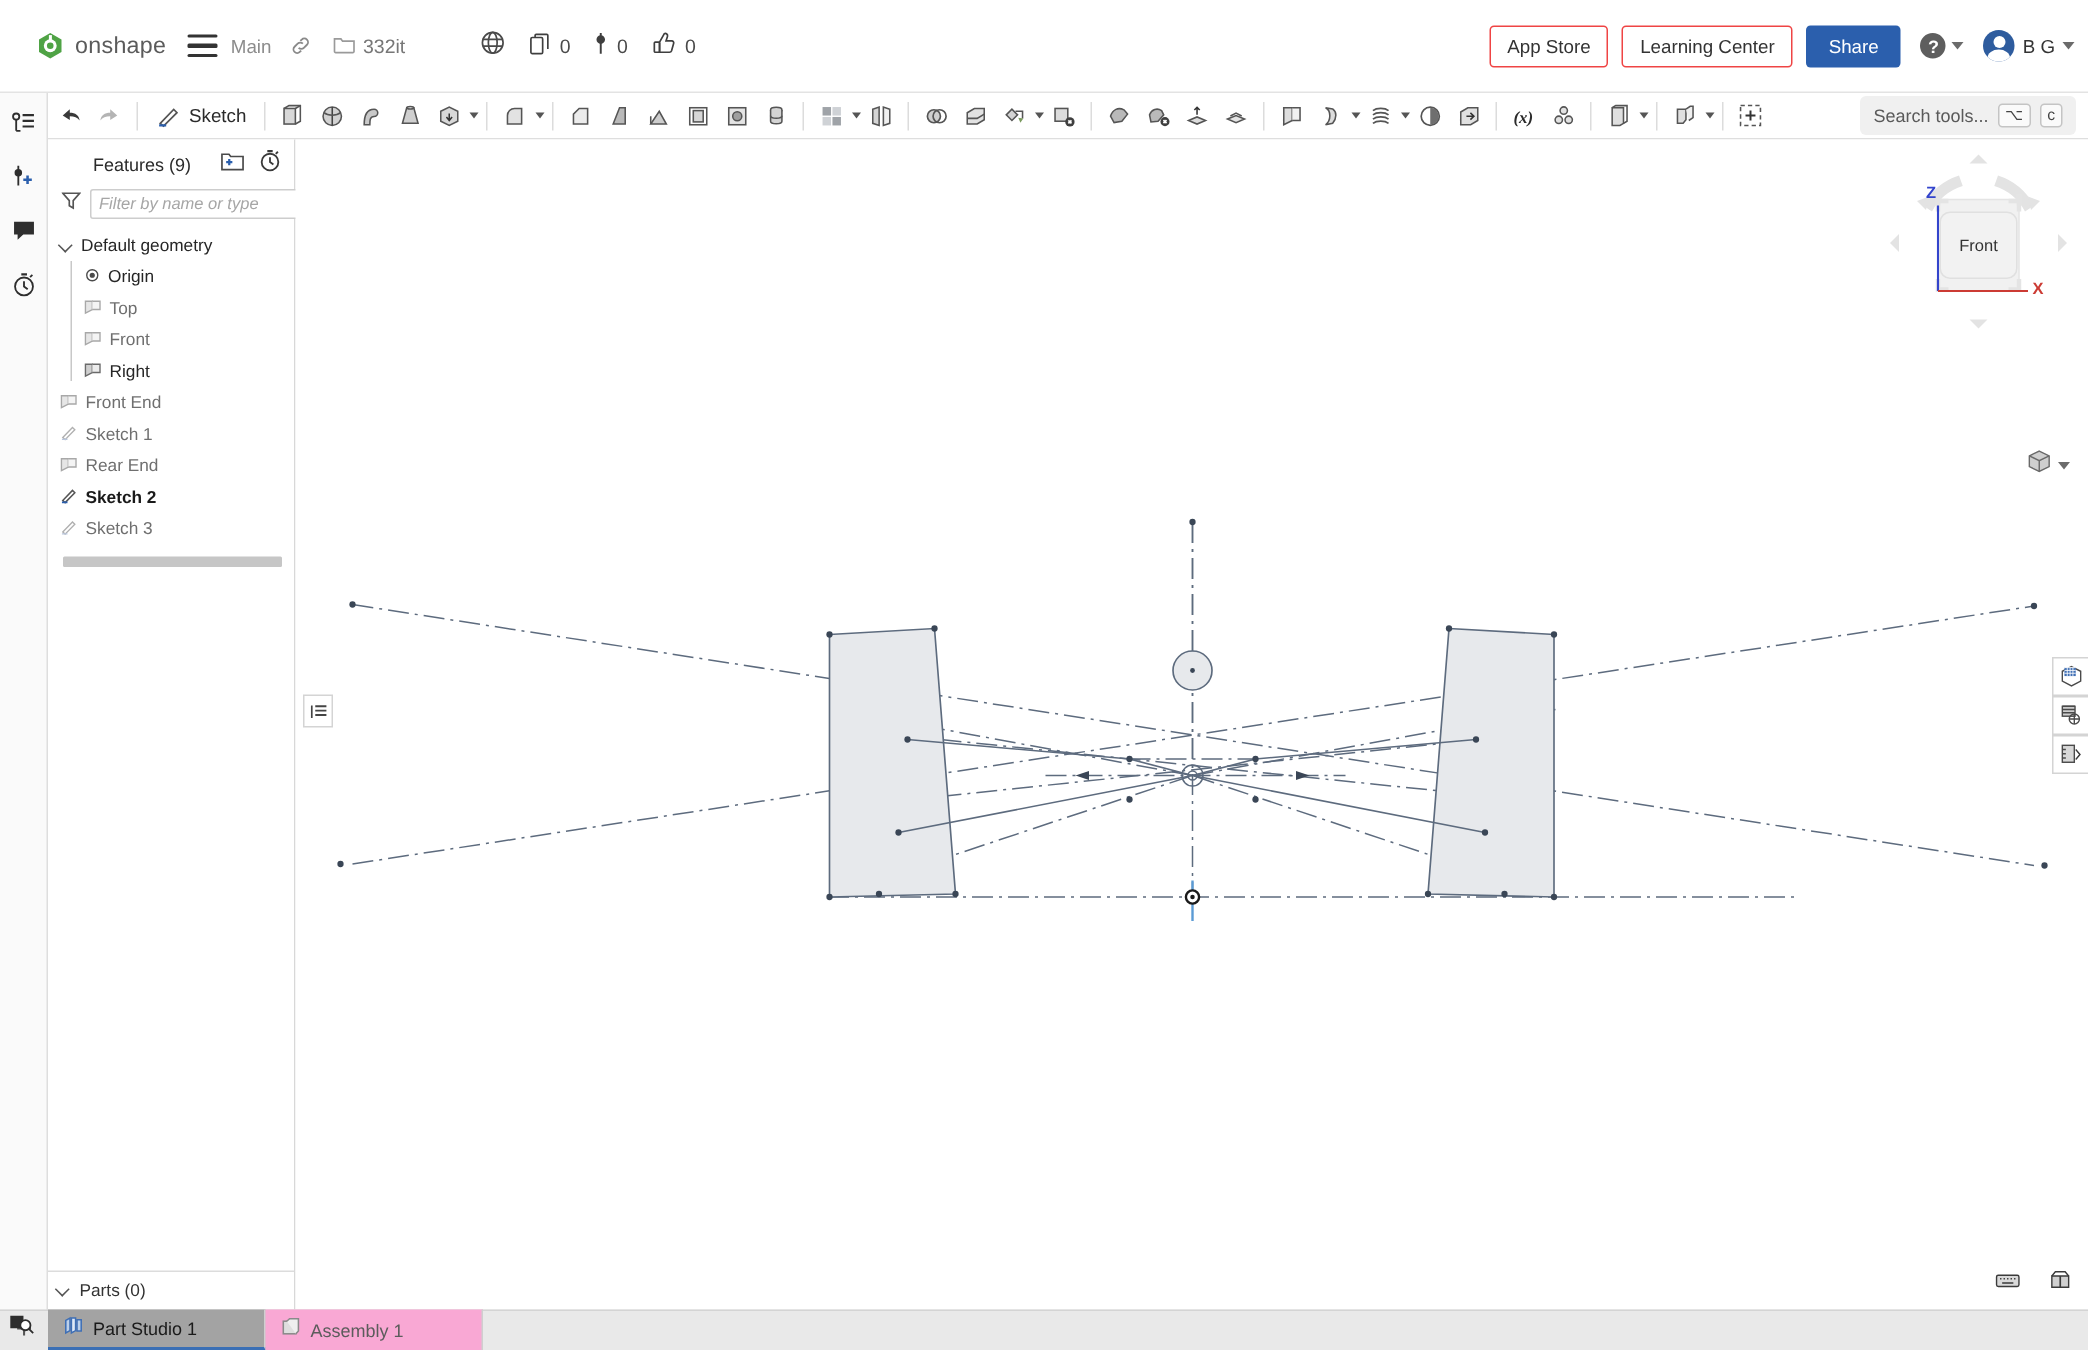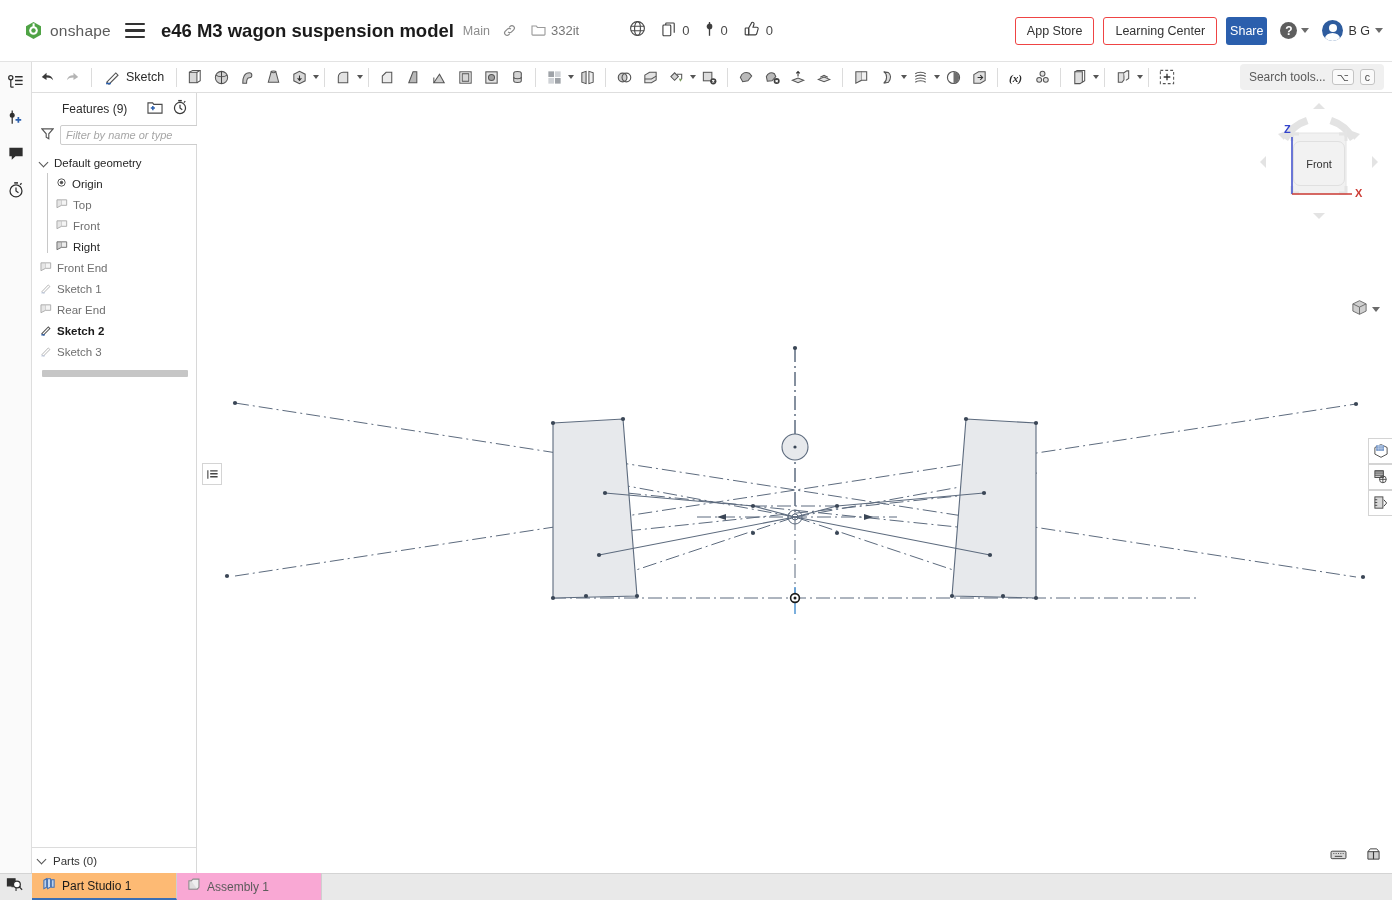--- a/index.html
+++ b/index.html
@@ -30,21 +30,21 @@
   .hdr-mid { display: flex; align-items: center; gap: 16px; margin-left: 50px; }
   .count-item { display: flex; align-items: center; gap: 6px; color: #4a4a4a; font-size: 13px; }
   .spacer { flex: 1; }
   .btn-outline {
     border: 1px solid #ef4444; background: #fff; border-radius: 3px;
     font-size: 12.5px; color: #333; padding: 6px 11px; cursor: pointer;
     font-family: "Liberation Sans", sans-serif;
   }
   .btn-share {
     background: #2b5fad; color: #fff; border: none; border-radius: 3px;
-    font-size: 12.5px; padding: 7px 4px; margin-left: 9px; cursor: pointer;
+    font-size: 12.5px; padding: 7px 15px; margin-left: 9px; cursor: pointer;
     font-family: "Liberation Sans", sans-serif; font-weight: 500;
   }
   .help-wrap { display: flex; align-items: center; gap: 4px; margin-left: 13px; cursor: pointer; }
   .help-circle {
     width: 17px; height: 17px; border-radius: 50%; background: #5e5e5e; color: #fff;
     font-size: 12px; font-weight: bold; display: flex; align-items: center; justify-content: center;
   }
   .caret { width: 0; height: 0; border-left: 4px solid transparent; border-right: 4px solid transparent; border-top: 5px solid #6b6b6b; }
   .avatar-wrap { display: flex; align-items: center; gap: 5px; margin-left: 13px; margin-right: 9px; cursor: pointer; }
   .avatar { width: 21px; height: 21px; border-radius: 50%; background: #2e5c9e; position: relative; overflow: hidden; }
@@ -139,21 +139,21 @@
   .tabbar {
     position: absolute; bottom: 0; left: 0; width: 1392px; height: 27px;
     background: #e9e9e9; border-top: 1px solid #d4d4d4; display: flex; align-items: flex-end;
   }
   .tab-add { width: 32px; height: 27px; display:flex;align-items:center;justify-content:center; color:#555; font-size:19px; cursor:pointer; }
   .tab {
     height: 27px; display:flex; align-items:center; gap:6px; padding: 0 16px 0 10px;
     font-size: 12px; color: #5c5c5c; background: #f9a8d4; border-right: 1px solid #cfcfcf; cursor: pointer;
     min-width: 145px;
   }
-  .tab.active { background: #fdba74; color:#1a1a1a; border-bottom: 2px solid #3a6fb5; }
+  .tab.active { background: #a3a3a3; color:#1a1a1a; border-bottom: 2px solid #3a6fb5; }
   .status-left { position:absolute; left: 6px; bottom: 4px; cursor:pointer; }
 </style>
 </head>
 <body>
 
 <div id="app">
 
   <div class="header">
     <div class="logo-wrap">
       <div class="logo-mark">
@@ -166,21 +166,20 @@
       </div>
       <div class="logo-text">onshape</div>
     </div>
 
     <div class="hamburger">
       <span></span>
         <span></span>
         <span></span>
     </div>
 
-    <div class="doc-title">e46 M3 wagon suspension model</div>
     <div class="branch">Main</div>
 
     <div class="hdr-icon">
       <svg width="15" height="15" viewBox="0 0 16 16" fill="none" stroke="#8a8a8a" stroke-width="1.3">
         <path d="M6.5 9.5 a2.6 2.6 0 0 0 3.7 0 l2.2-2.2 a2.6 2.6 0 0 0 -3.7-3.7 l-1 1"></path>
         <path d="M9.5 6.5 a2.6 2.6 0 0 0 -3.7 0 l-2.2 2.2 a2.6 2.6 0 0 0 3.7 3.7 l1-1"></path>
       </svg>
     </div>
 
     <div class="folder-chip">

